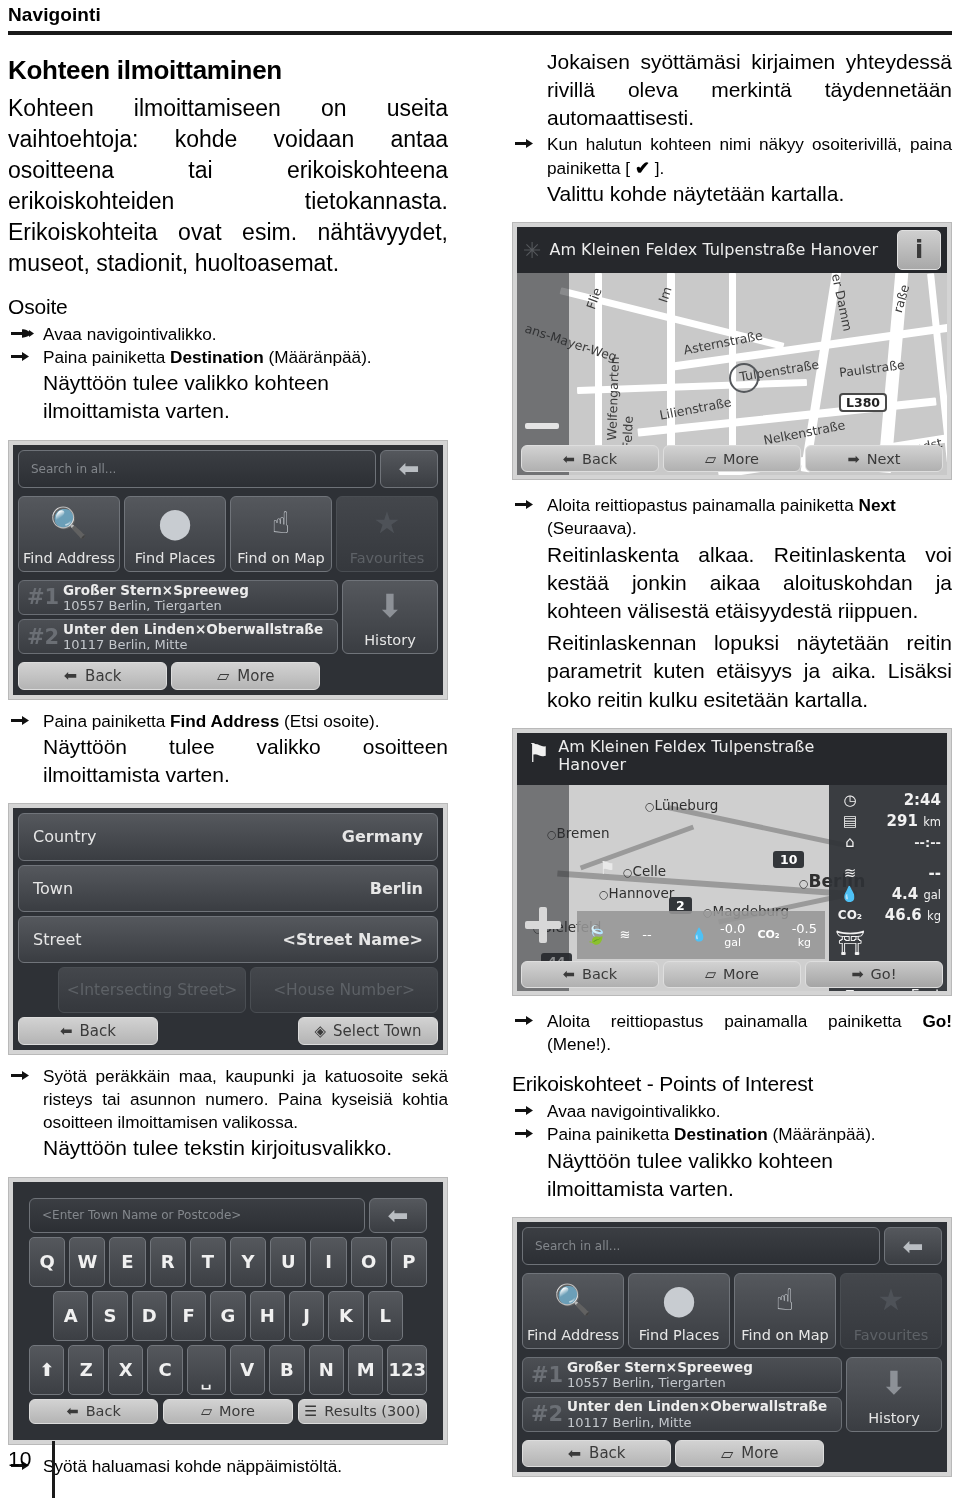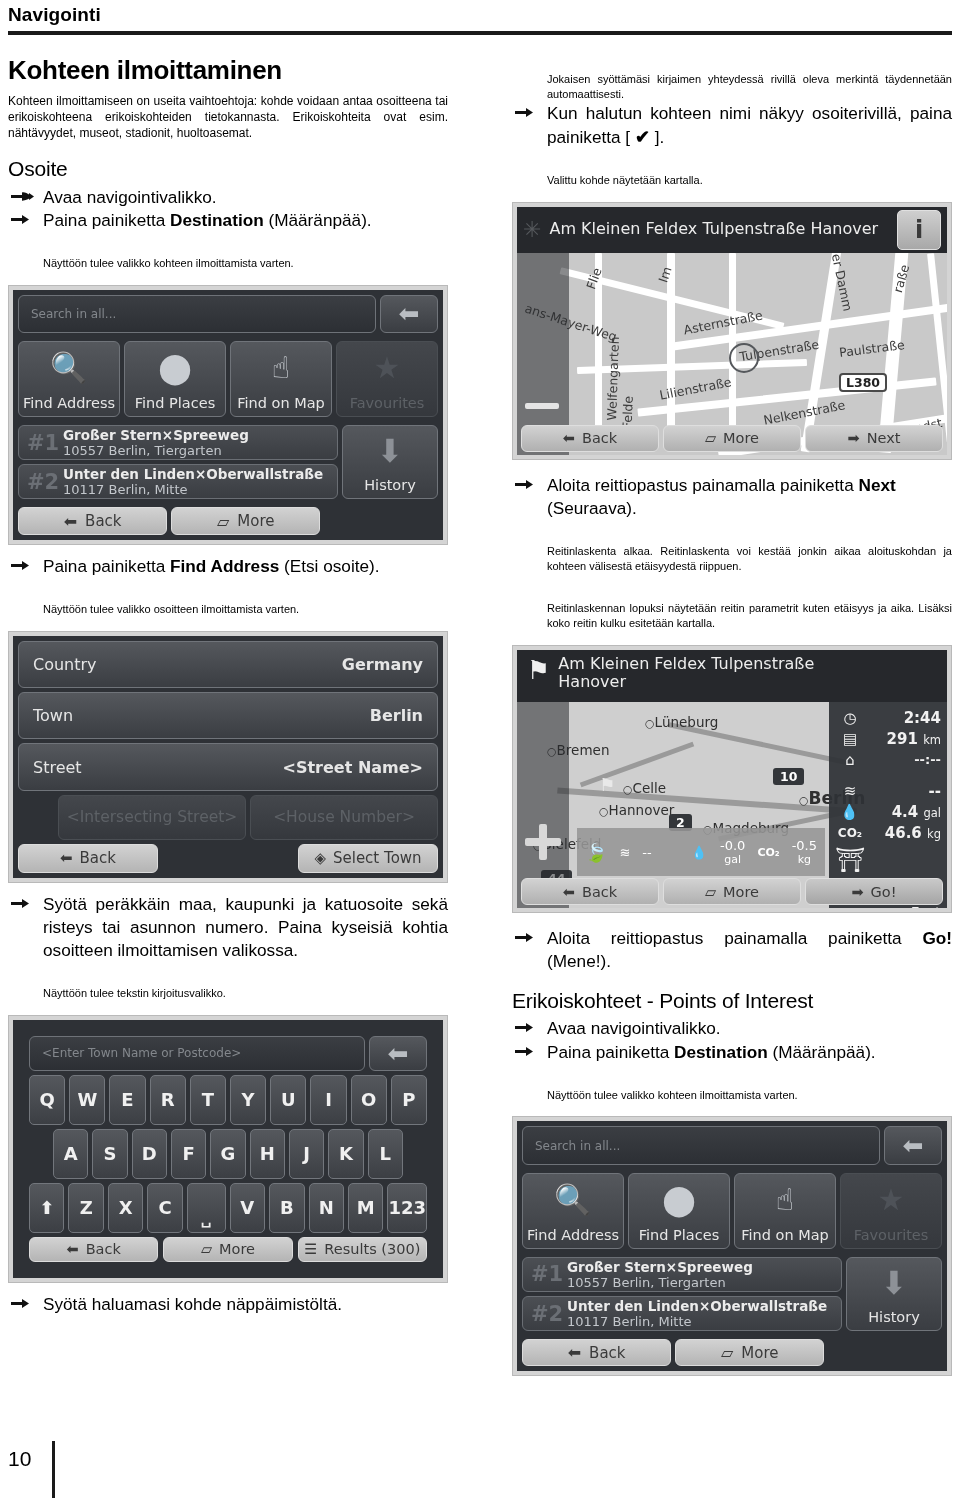--- a/index.html
+++ b/index.html
@@ -29,44 +29,43 @@
 
   h1.chap {
     font-size: 26px; font-weight: bold; letter-spacing: -.3px;
     margin: 8px 0 8px 0; line-height: 1.12;
   }
   h2.sec {
     font-size: 21px; font-weight: normal; letter-spacing: -.2px;
     margin: 16px 0 4px 0; line-height: 1.15;
   }
   p.body {
-    font-size: 12px; line-height: 1.345;
+    font-size: 23px; line-height: 1.345;
     text-align: justify; text-justify: inter-word;
     margin: 0 0 0 0; hyphens: manual;
   }
 
   
   .bul {
     position: relative;
     padding-left: 35px;
     font-size: 17.2px; line-height: 1.345;
     text-align: justify;
     margin: 0;
   }
   .bul.nj { text-align: left; }
   .bul .hand {
     position: absolute; left: 3px; top: 4px;
     width: 24px; height: 16px;
     line-height: 1;
   }
   .cont {
     padding-left: 35px;
-    font-size: 11px; line-height: 1.345;
+    font-size: 21px; line-height: 1.345;
     text-align: justify;
-    margin-top: 24px;
   }
   .cont.nj { text-align: left; }
   b { font-weight: bold; }
 
   .gap4  { height: 4px; }
   .gap10 { height: 10px; }
   .gap14 { height: 14px; }
 
   
   .folio {

